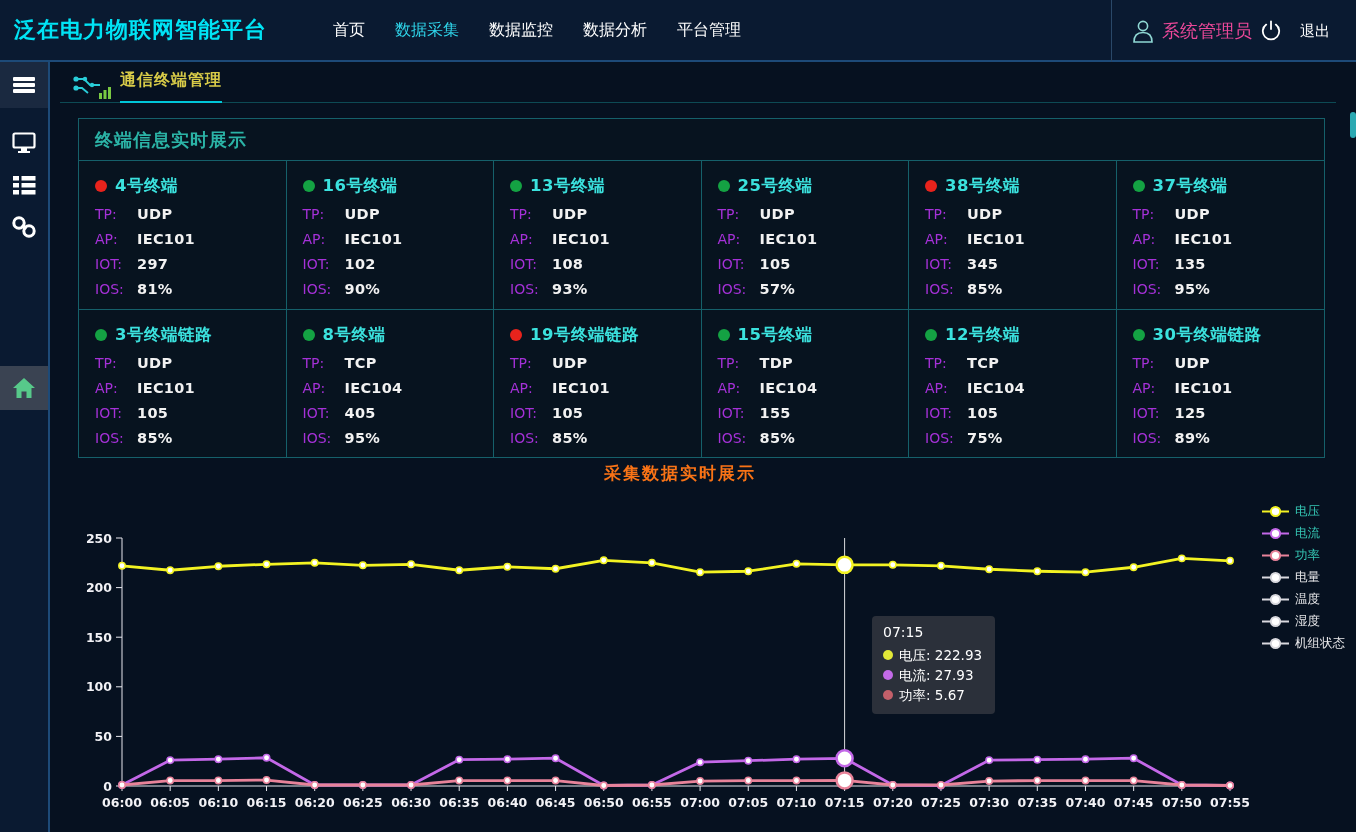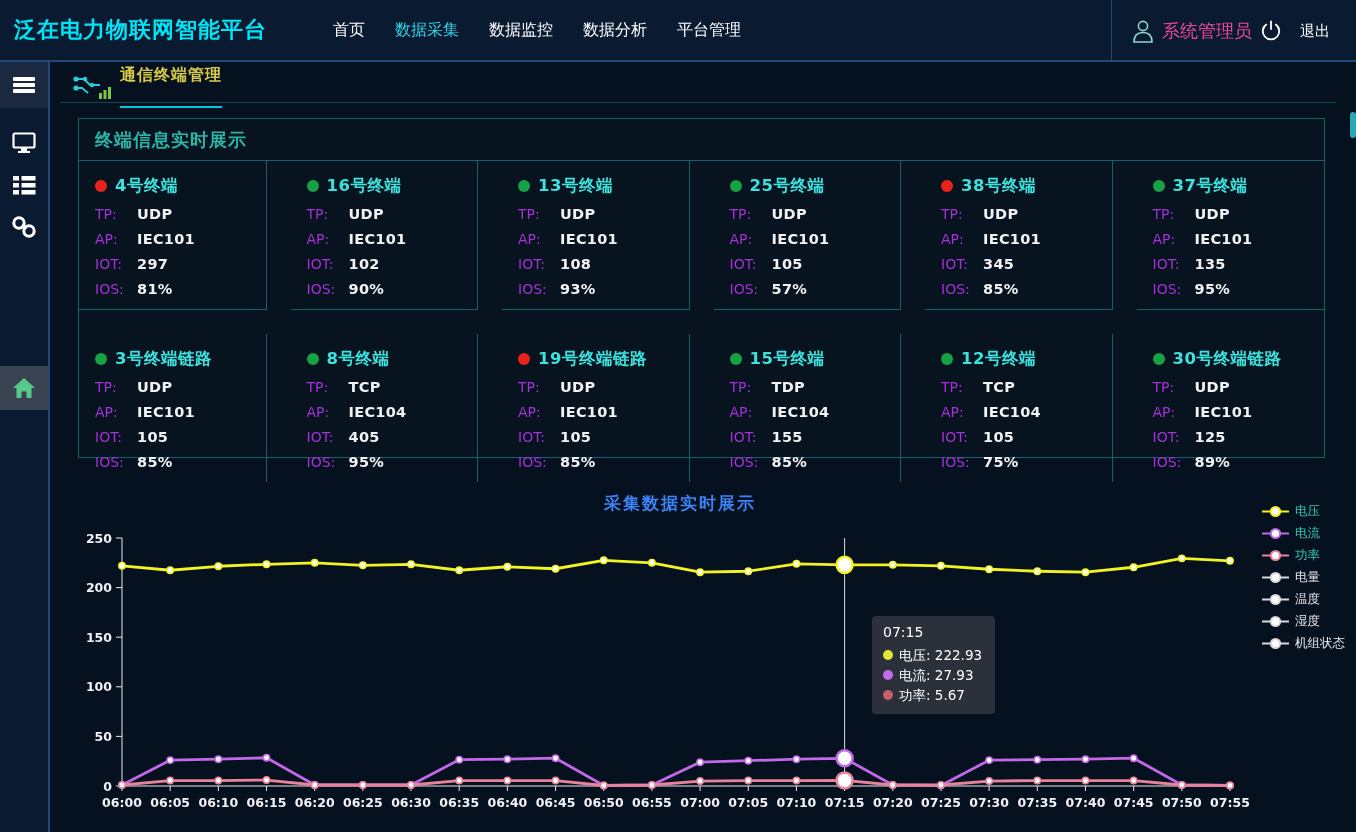--- a/index.html
+++ b/index.html
@@ -37,45 +37,45 @@
   }
   .side-item { width:48px; height:42px; display:flex; align-items:center; justify-content:center; cursor:pointer; }
   .side-item.first { height:46px; background:#1a2940; margin-bottom:14px; }
   .side-item.mid { margin-bottom:0; }
   .side-item.active { background:#3a4352; height:44px; }
   .hamburger span { display:block; width:22px; height:3.5px; background:#fff; border-radius:1px; margin:2.4px 0; }
   
   .crumb-row { position:absolute; left:72px; top:70px; height:32px; display:flex; align-items:center; gap:8px; z-index:3; }
   .crumb-link {
     color:#d8cb48; font-size:16px; font-weight:bold; letter-spacing:1px;
-    border-bottom:2px solid #00c6d8; padding-bottom:20px; cursor:pointer;
+    border-bottom:2px solid #00c6d8; padding-bottom:10px; cursor:pointer;
   }
   .top-rule { position:absolute; left:60px; top:102px; width:1276px; height:1px; background:#0d4a54; }
   
   .panel {
     position:absolute; left:78px; top:118px; width:1247px; height:340px;
     border:1px solid #15606a; background:#07131f;
   }
   .panel-head { height:42px; border-bottom:1px solid #15606a; display:flex; align-items:center; padding-left:16px; }
   .panel-title { color:#2bb3a6; font-size:18px; font-weight:bold; letter-spacing:1px; }
-  .cards { display:grid; grid-template-columns:repeat(6,1fr); grid-template-rows:149px 148px;gap:24px; }
+  .cards { display:grid; grid-template-columns:repeat(6,1fr); grid-template-rows:149px 148px; }
   .card { border-right:1px solid #15606a; padding:14px 14px 0 16px; overflow:hidden; }
   .card:nth-child(6n) { border-right:none; }
   .card.r1 { border-bottom:1px solid #15606a; }
   .card-head { display:flex; align-items:center; gap:8px; margin-bottom:8px; }
   .dot { width:12px; height:12px; border-radius:50%; flex:0 0 auto; }
   .dot.red { background:#e8231c; }
   .dot.green { background:#14a243; }
   .card-title { color:#3be2de; font-size:16.5px; font-weight:bold; letter-spacing:0.5px; white-space:nowrap; }
   .frow { display:flex; align-items:baseline; margin-top:7px; line-height:18px; }
   .flabel { color:#a531d8; font-size:14px; width:42px; flex:0 0 auto; }
   .fval { color:#f2f2f2; font-size:14.5px; font-weight:bold; letter-spacing:0.3px; }
   
-  .chart-title { position:absolute; left:60px; top:492px; width:1240px; text-align:center;
-    color:#3b82f6; font-size:17px; font-weight:bold; letter-spacing:2px; }
+  .chart-title { position:absolute; left:60px; top:462px; width:1240px; text-align:center;
+    color:#f97316; font-size:17px; font-weight:bold; letter-spacing:2px; }
   #chart { position:absolute; left:60px; top:520px; }
   .legend { position:absolute; left:1262px; top:500px; display:flex; flex-direction:column; }
   .legend-item { display:flex; align-items:center; gap:6px; height:22px; cursor:pointer; }
   .legend-label { font-size:12.5px; white-space:nowrap; }
   .legend-label.on { color:#35c7b4; }
   .legend-label.off { color:#e8e8ea; }
   .tooltip {
     position:absolute; left:872px; top:616px; min-width:96px;
     background:rgba(46,50,60,0.94); border-radius:4px; padding:8px 13px 9px 11px; z-index:6;
   }

